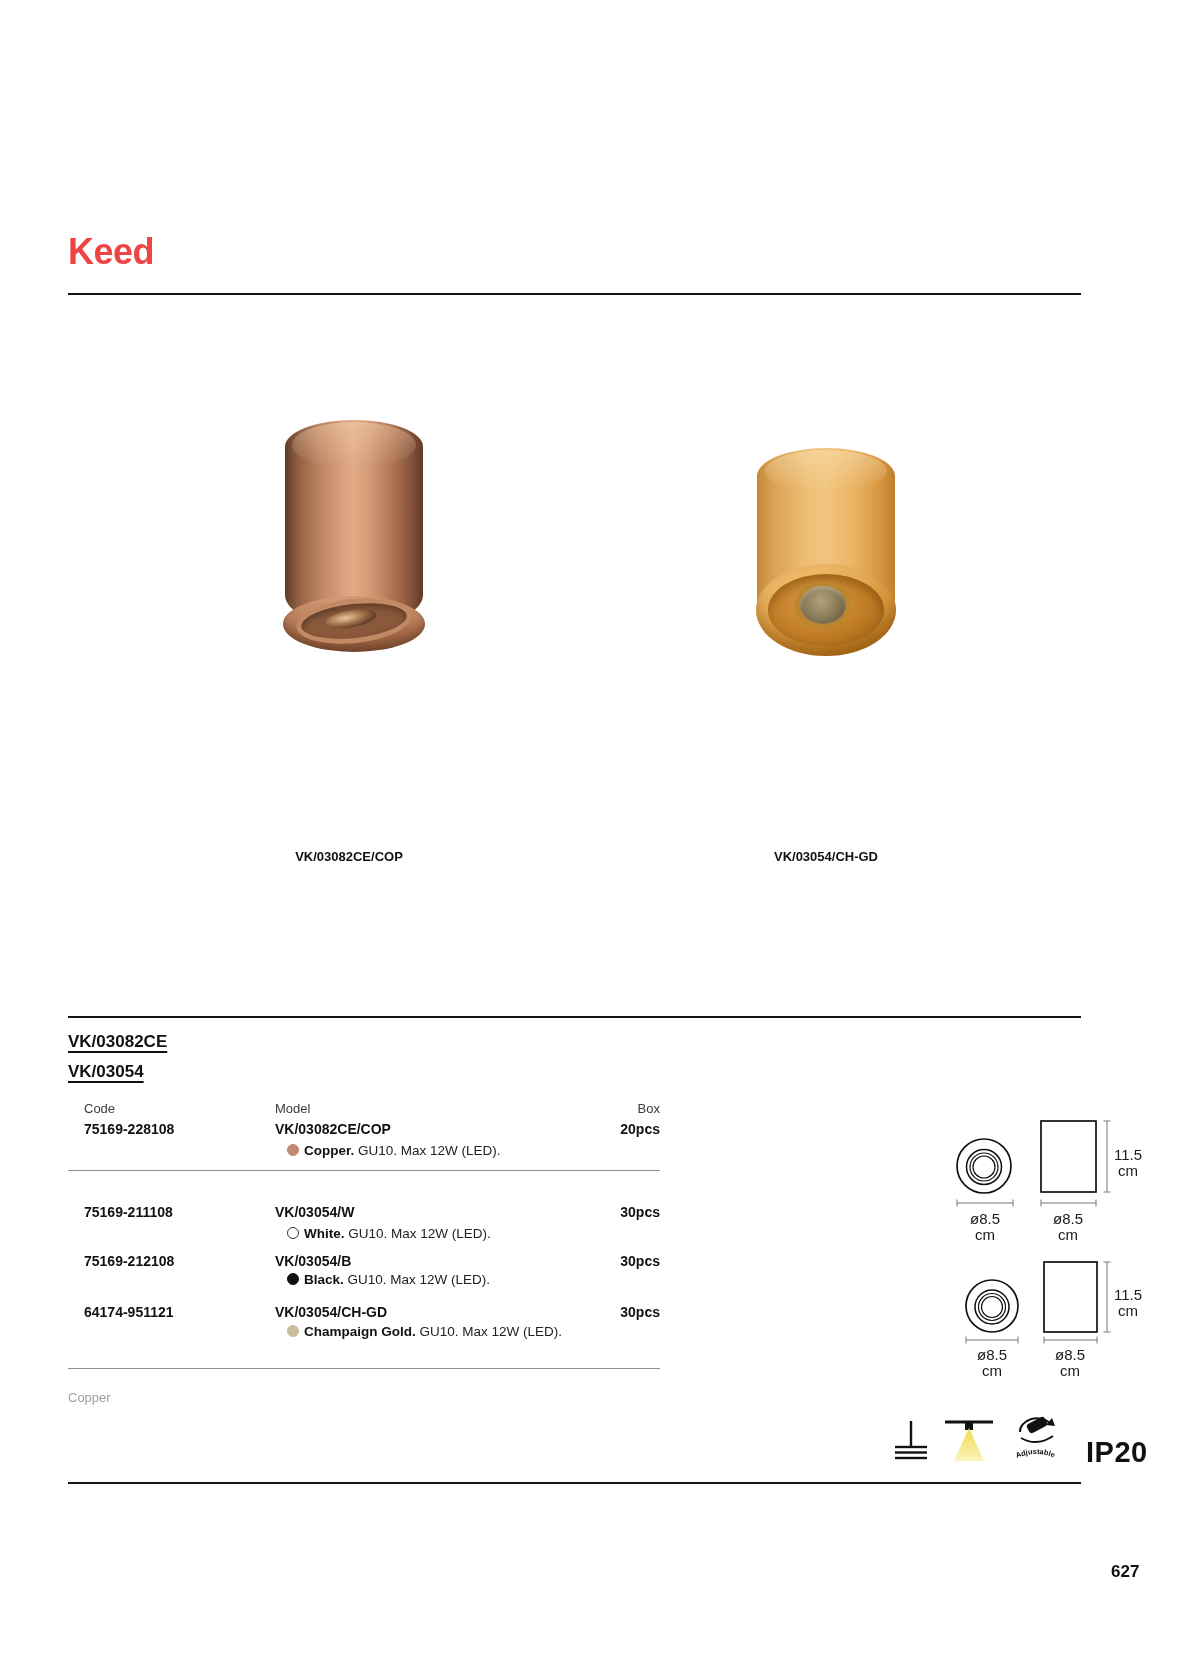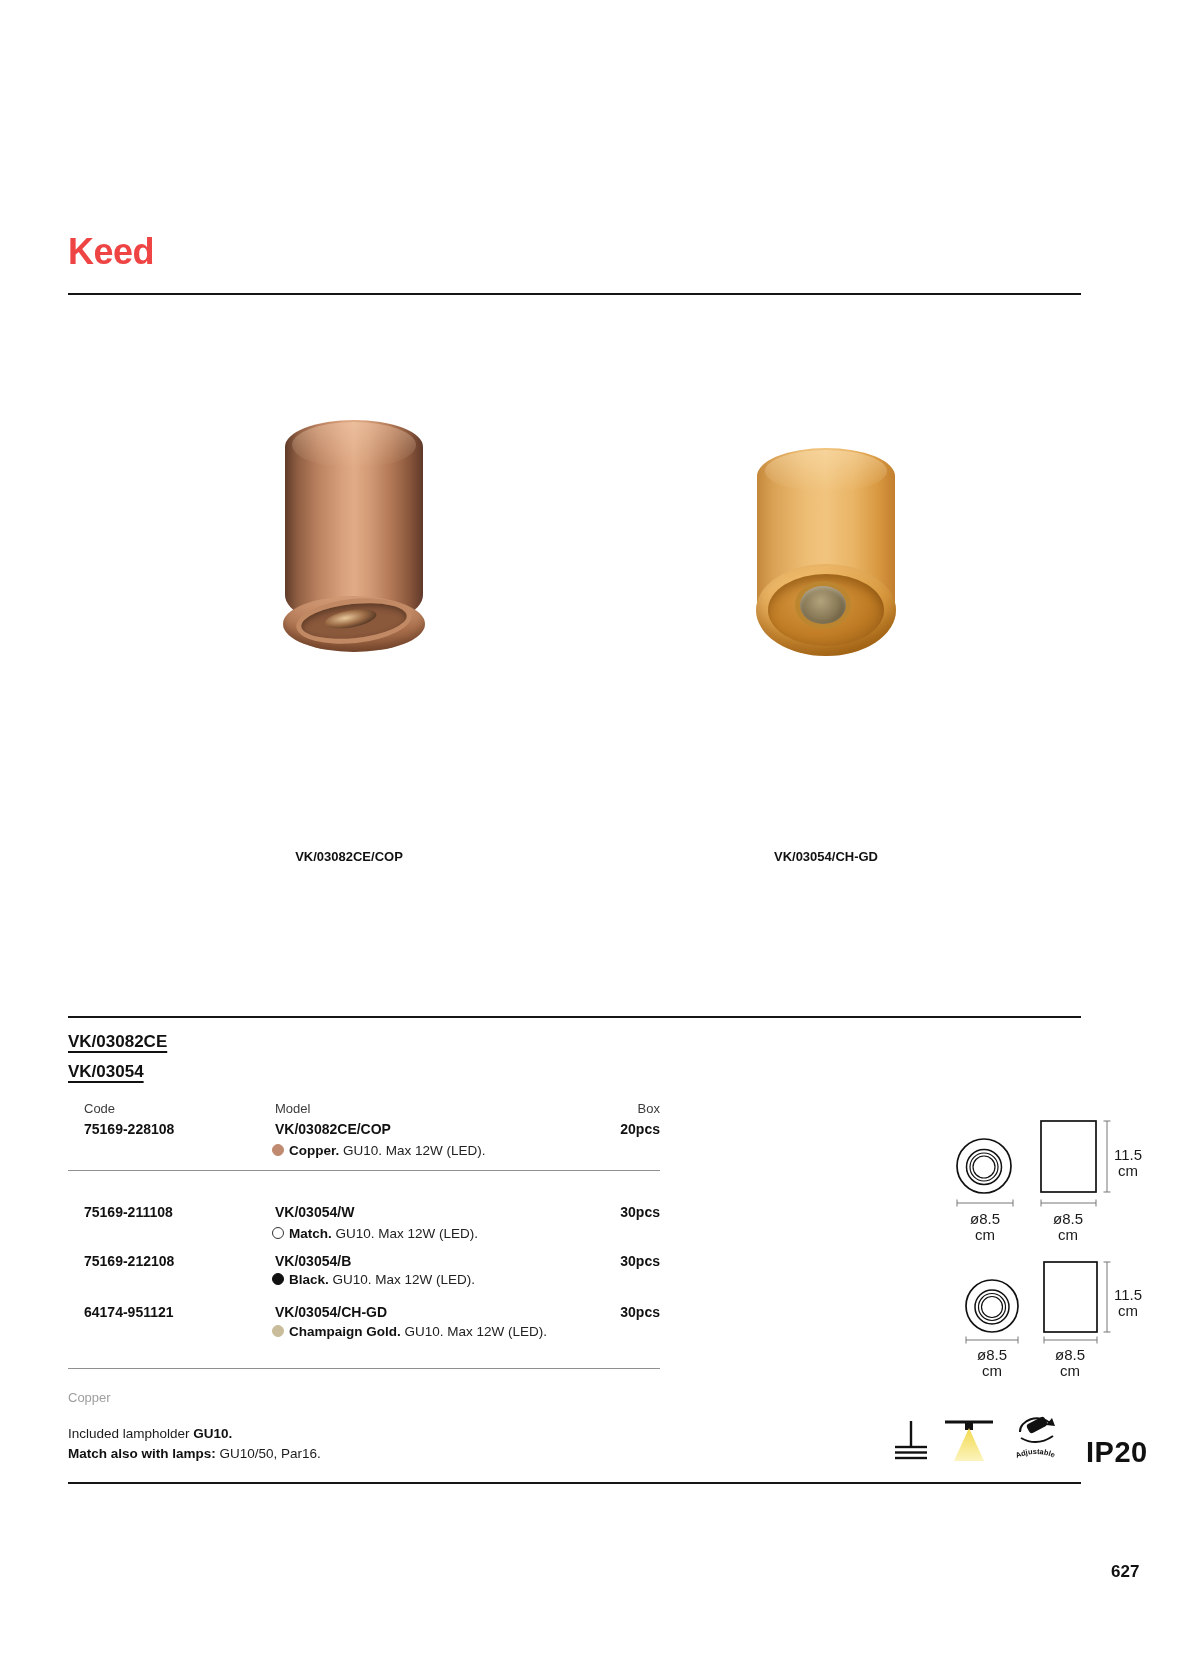--- a/index.html
+++ b/index.html
@@ -50,21 +50,21 @@
     text-decoration:underline;text-decoration-thickness:1.5px;text-underline-offset:4px;}
   .group-code-1{top:1032px;}
   .group-code-2{top:1062px;}
 
   
   .t-head{position:absolute;font-size:13px;color:#3c3c3c;}
   .col-code{left:68px;margin-left:16px;}
   .col-model{left:275px;}
   .col-box{left:560px;width:100px;text-align:right;}
   .t-row-line1{position:absolute;font-size:14px;font-weight:700;color:#111;}
-  .t-row-line2{position:absolute;left:272px;font-size:13.5px;color:#222;}
+  .t-row-line2{position:absolute;left:287px;font-size:13.5px;color:#222;}
   .t-row-line2 .finish{font-weight:700;color:#111;}
   .dot{display:inline-block;width:10px;height:10px;border-radius:50%;margin-right:5px;vertical-align:-1px;border:1px solid transparent;}
   .divider{position:absolute;left:68px;width:592px;height:1px;background:#8f8f8f;}
   .divider-1{top:1170px;}
   .divider-2{top:1368px;}
 
   
   .details-label{position:absolute;left:68px;top:1390px;font-size:13px;color:#9e9e9e;}
   .details-col{position:absolute;top:1424px;font-size:13.5px;line-height:20px;color:#1c1c1c;}
   .details-col b{font-weight:700;color:#111;}
@@ -126,44 +126,40 @@
     <div class="t-row-line1 col-box" style="top:1121px">20pcs</div>
     <div class="t-row-line2" style="top:1143px"><span class="dot" style="background: rgb(192, 138, 112); border-color: rgb(192, 138, 112);"></span><span class="finish">Copper.</span><span> GU10. Max 12W (LED).</span></div>
   </div>
 
   <div class="divider divider-1"></div>
 
   <div>
     <div class="t-row-line1 col-code" style="top:1204px">75169-211108</div>
     <div class="t-row-line1 col-model" style="top:1204px">VK/03054/W</div>
     <div class="t-row-line1 col-box" style="top:1204px">30pcs</div>
-    <div class="t-row-line2" style="top:1226px"><span class="dot" style="background: rgb(255, 255, 255); border-color: rgb(51, 51, 51);"></span><span class="finish">Match.</span><span> GU10. Max 12W (LED).</span></div>
+    <div class="t-row-line2" style="top:1226px"><span class="dot" style="background: rgb(255, 255, 255); border-color: rgb(51, 51, 51);"></span><span class="finish">White.</span><span> GU10. Max 12W (LED).</span></div>
   </div>
 
   <div>
     <div class="t-row-line1 col-code" style="top:1253px">75169-212108</div>
     <div class="t-row-line1 col-model" style="top:1253px">VK/03054/B</div>
     <div class="t-row-line1 col-box" style="top:1253px">30pcs</div>
     <div class="t-row-line2" style="top:1272px"><span class="dot" style="background: rgb(17, 17, 17); border-color: rgb(17, 17, 17);"></span><span class="finish">Black.</span><span> GU10. Max 12W (LED).</span></div>
   </div>
 
   <div>
     <div class="t-row-line1 col-code" style="top:1304px">64174-951121</div>
     <div class="t-row-line1 col-model" style="top:1304px">VK/03054/CH-GD</div>
     <div class="t-row-line1 col-box" style="top:1304px">30pcs</div>
     <div class="t-row-line2" style="top:1324px"><span class="dot" style="background: rgb(201, 188, 154); border-color: rgb(201, 188, 154);"></span><span class="finish">Champaign Gold.</span><span> GU10. Max 12W (LED).</span></div>
   </div>
 
   <div class="divider divider-2"></div>
 
   <div class="details-label">Copper</div>
-  <div class="details-col details-left">
-    <div><span>Included lampholder </span><b>GU10.</b></div>
-    <div><b>Match also with lamps:</b><span> GU10/50, Par16.</span></div>
-  </div>
 
   <svg class="dims-svg" width="268" height="295" viewBox="0 0 268 295">
     <g stroke="#111" fill="none">
       <circle cx="84" cy="71" r="27" stroke-width="1.7"></circle>
       <circle cx="84" cy="72" r="17.5" stroke-width="1.5"></circle>
       <circle cx="84" cy="72" r="14" stroke-width="1.2"></circle>
       <circle cx="84" cy="72" r="11" stroke-width="1.2"></circle>
       <rect x="141" y="26" width="55" height="71" stroke-width="1.7" fill="#fff"></rect>
       <g stroke="#777" stroke-width="1">
         <line x1="57" y1="108" x2="113" y2="108"></line>

